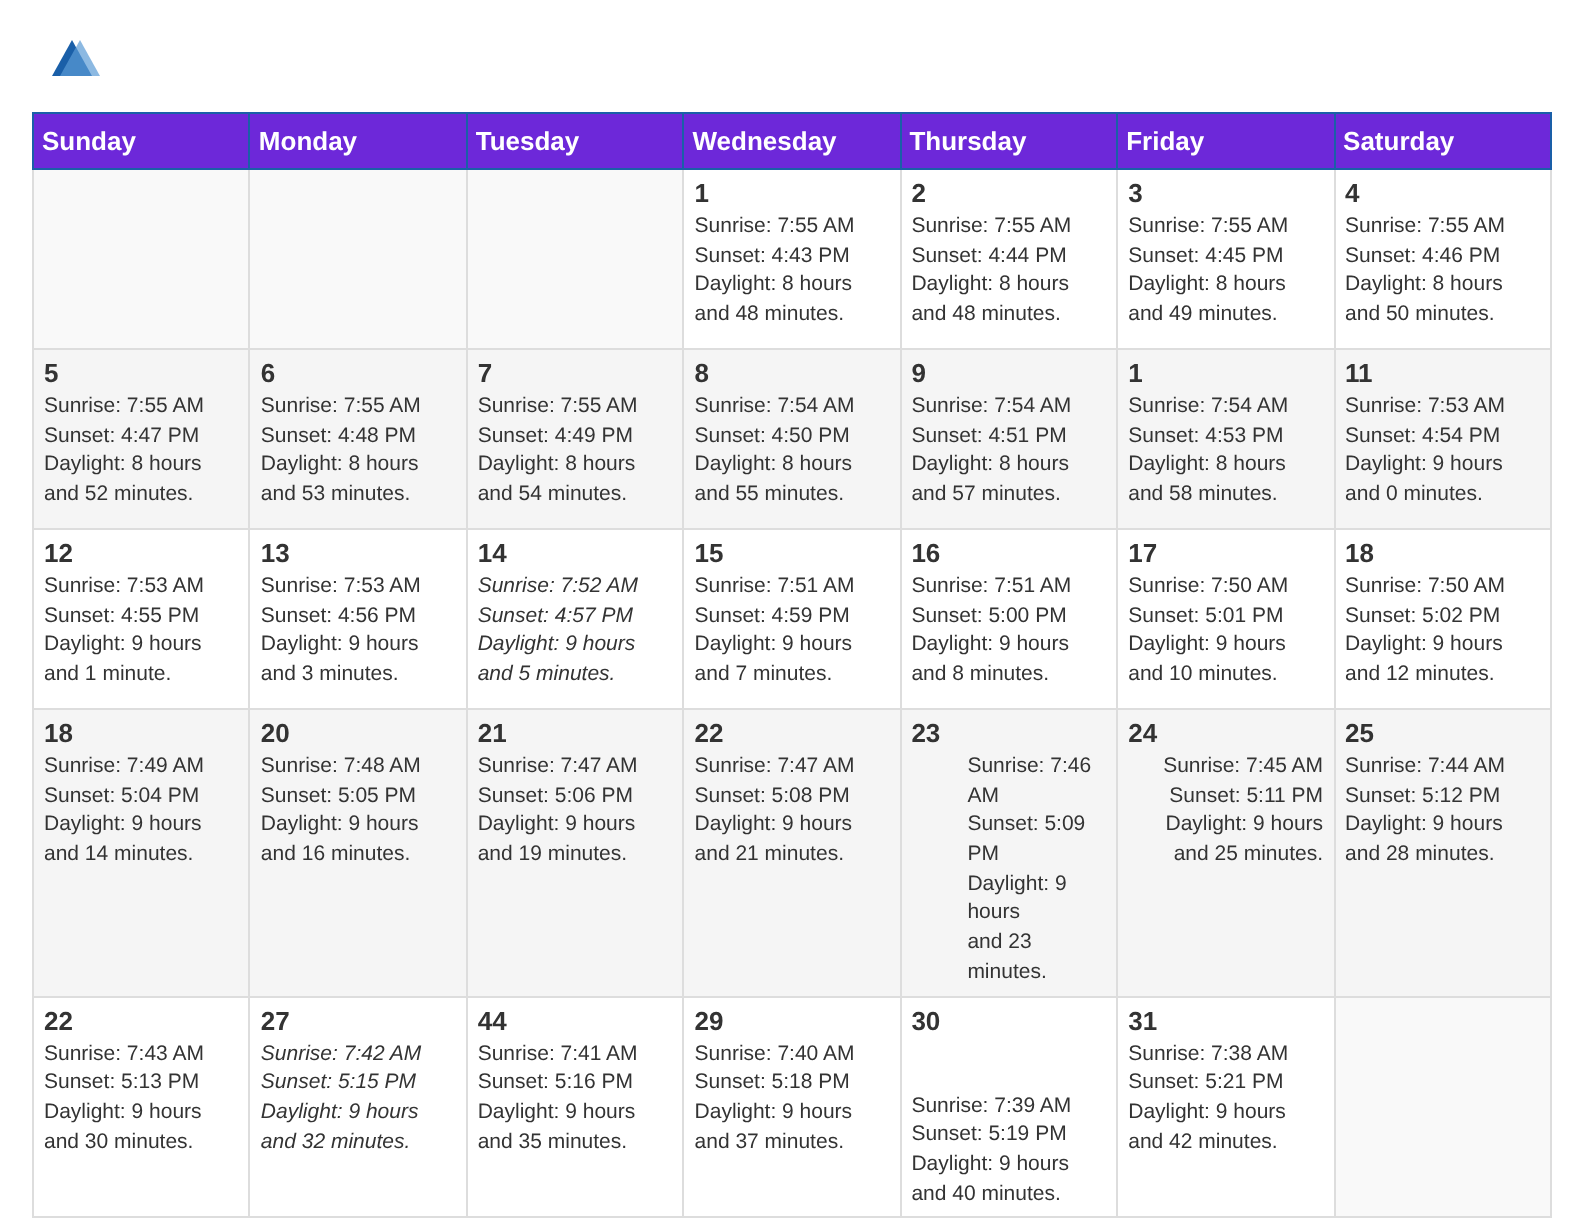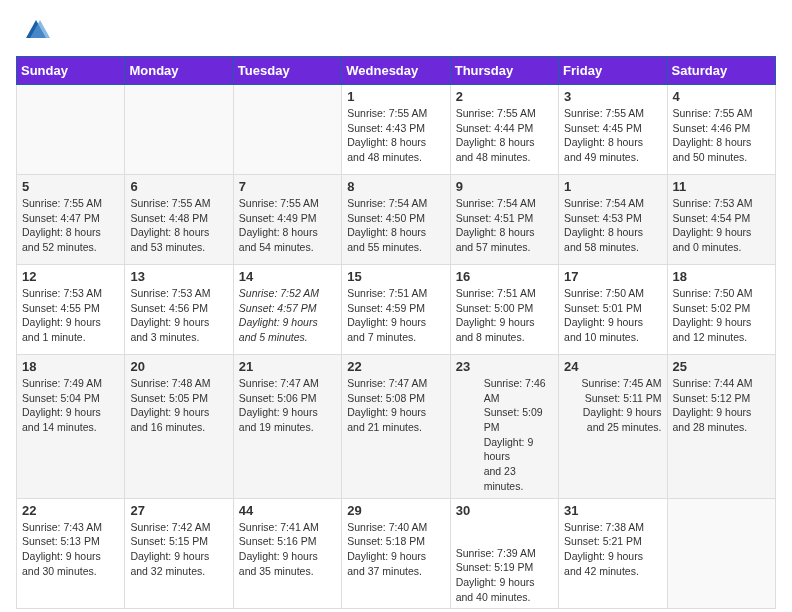--- a/index.html
+++ b/index.html
@@ -310,21 +310,21 @@
       <tr>
         <td>
           <span class="day-number">22</span>
           <div class="day-info" style="white-space: pre-line;">Sunrise: 7:43 AM
 Sunset: 5:13 PM
 Daylight: 9 hours
 and 30 minutes.</div>
         </td>
         <td>
           <span class="day-number">27</span>
-          <div class="day-info" style="white-space: pre-line;">Sunrise: 7:42 AM
+          <div class="day-info" style="white-space: pre-line; font-style: italic;">Sunrise: 7:42 AM
 Sunset: 5:15 PM
 Daylight: 9 hours
 and 32 minutes.</div>
         </td>
         <td>
           <span class="day-number">44</span>
           <div class="day-info" style="white-space: pre-line;">Sunrise: 7:41 AM
 Sunset: 5:16 PM
 Daylight: 9 hours
 and 35 minutes.</div>

